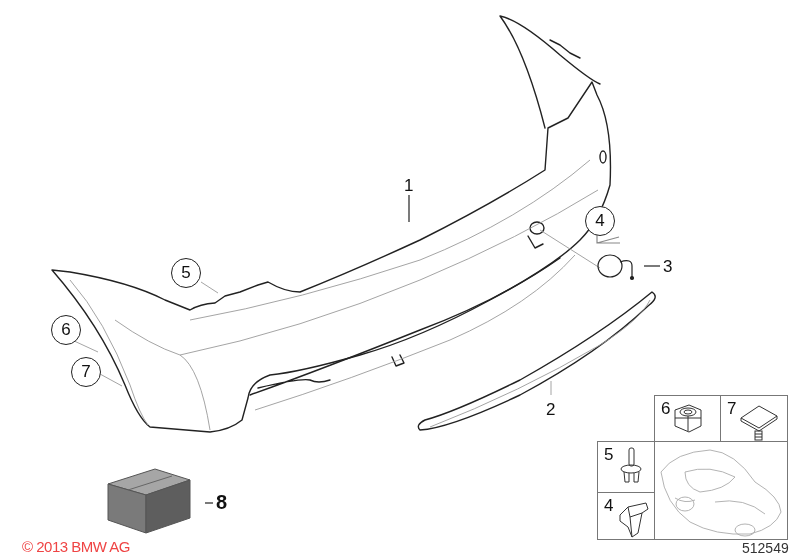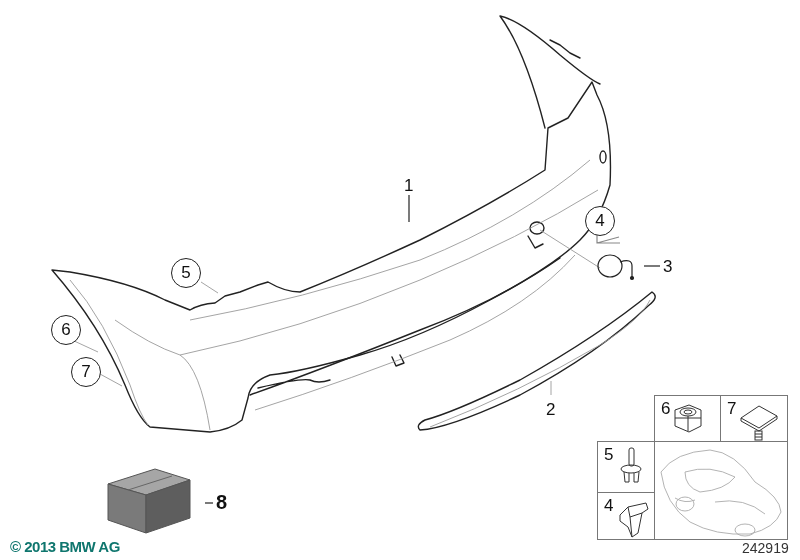--- a/index.html
+++ b/index.html
@@ -8,22 +8,22 @@
     #diagram { position: absolute; left: 0; top: 0; width: 800px; height: 560px; }
     .callout-circle { position: absolute; width: 30px; height: 30px; border: 1.4px solid #222;
       border-radius: 50%; box-sizing: border-box; background: #fff;
       display: flex; align-items: center; justify-content: center;
       font-size: 17px; color: #111; }
     .callout-plain { position: absolute; font-size: 17px; color: #111; }
     .callout-bold { position: absolute; font-size: 20px; font-weight: bold; color: #111; }
     .legend { position: absolute; left: 597px; top: 395px; width: 191px; height: 145px; }
     .cell { position: absolute; border: 1px solid #777; box-sizing: border-box; background: #fff; }
     .cell-num { position: absolute; left: 6px; top: 3px; font-size: 17px; color: #111; }
-    .copyright { position: absolute; left: 10px; top: 538px; font-size: 15px; font-weight: bold;
-      color: #0f766e; letter-spacing: -0.5px; }
+    .copyright { position: absolute; left: 22px; top: 538px; font-size: 15px; font-weight: normal;
+      color: #ef4444; letter-spacing: -0.5px; }
     .diagram-id { position: absolute; left: 742px; top: 540px; font-size: 14px; color: #333; }
   </style>
 </head>
 <body>
 
 <div id="diagram">
 
   <svg width="800" height="560" viewBox="0 0 800 560" style="position:absolute;left:0;top:0;">
     <g fill="none" stroke="#222" stroke-width="1.4" stroke-linejoin="round" stroke-linecap="round">
 
@@ -134,14 +134,14 @@
           <path d="M30,30 Q55,22 80,35 Q70,48 45,50 Q30,45 30,30 Z"></path>
           <path d="M60,60 Q90,55 110,72 M20,56 Q30,62 40,58"></path>
           <ellipse cx="30" cy="62" rx="9" ry="7"></ellipse>
           <ellipse cx="90" cy="88" rx="10" ry="6"></ellipse>
         </g>
       </svg>
     </div>
   </div>
 
   <div class="copyright">© 2013 BMW AG</div>
-  <div class="diagram-id">242919</div>
+  <div class="diagram-id">512549</div>
 </div>
 
 </body></html>

